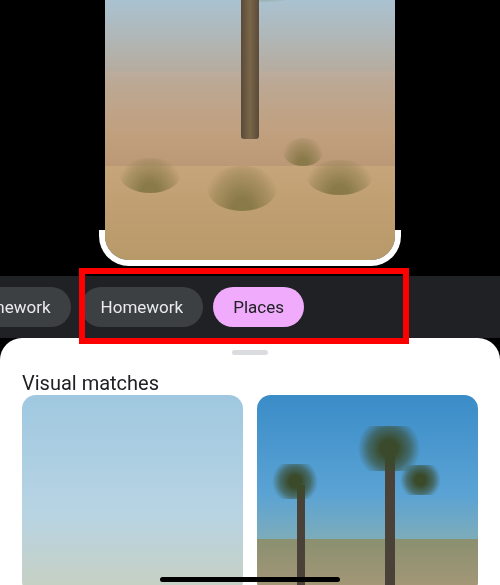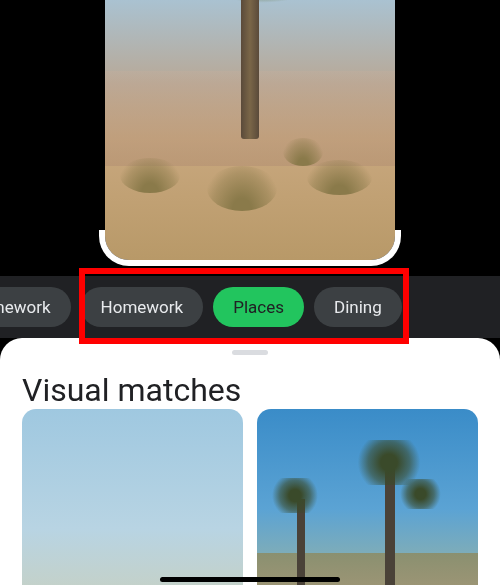--- a/index.html
+++ b/index.html
@@ -107,21 +107,21 @@
       background: #3c4043;
       color: #e8eaed;
       font-size: 17px;
       display: flex;
       align-items: center;
       white-space: nowrap;
       cursor: pointer;
       flex-shrink: 0;
     }
     .chip.active {
-      background: #22c55e;
+      background: #f0abfc;
       color: #202124;
     }
     .highlight-box {
       position: absolute;
       top: 268px;
       left: 79px;
       width: 330px;
       height: 76px;
       border: 6px solid #ff0000;
       pointer-events: none;
@@ -139,21 +139,21 @@
     }
     .sheet-handle {
       width: 36px;
       height: 5px;
       background: #dadce0;
       border-radius: 3px;
       margin: 0 auto 16px auto;
       cursor: grab;
     }
     .section-title {
-      font-size: 32px;
+      font-size: 20px;
       color: #202124;
       font-weight: 400;
     }
     .match-grid {
       display: flex;
       gap: 14px;
     }
     .match-card {
       flex: 1;
       height: 200px;
@@ -218,21 +218,20 @@
     </div>
     <div class="frame-border"></div>
   </div>
 </div>
 
 <div class="chip-row">
   <div class="chip-scroll">
     <div class="chip">Homework</div>
     <div class="chip">Homework</div>
     <div class="chip active">Places</div>
-    <div class="chip">Dining</div>
   </div>
 </div>
 
 <div class="highlight-box"></div>
 
 <div class="results-sheet">
   <div class="sheet-handle"></div>
   <h2 class="section-title">Visual matches</h2>
   <div class="match-grid">
     <div class="match-card">

